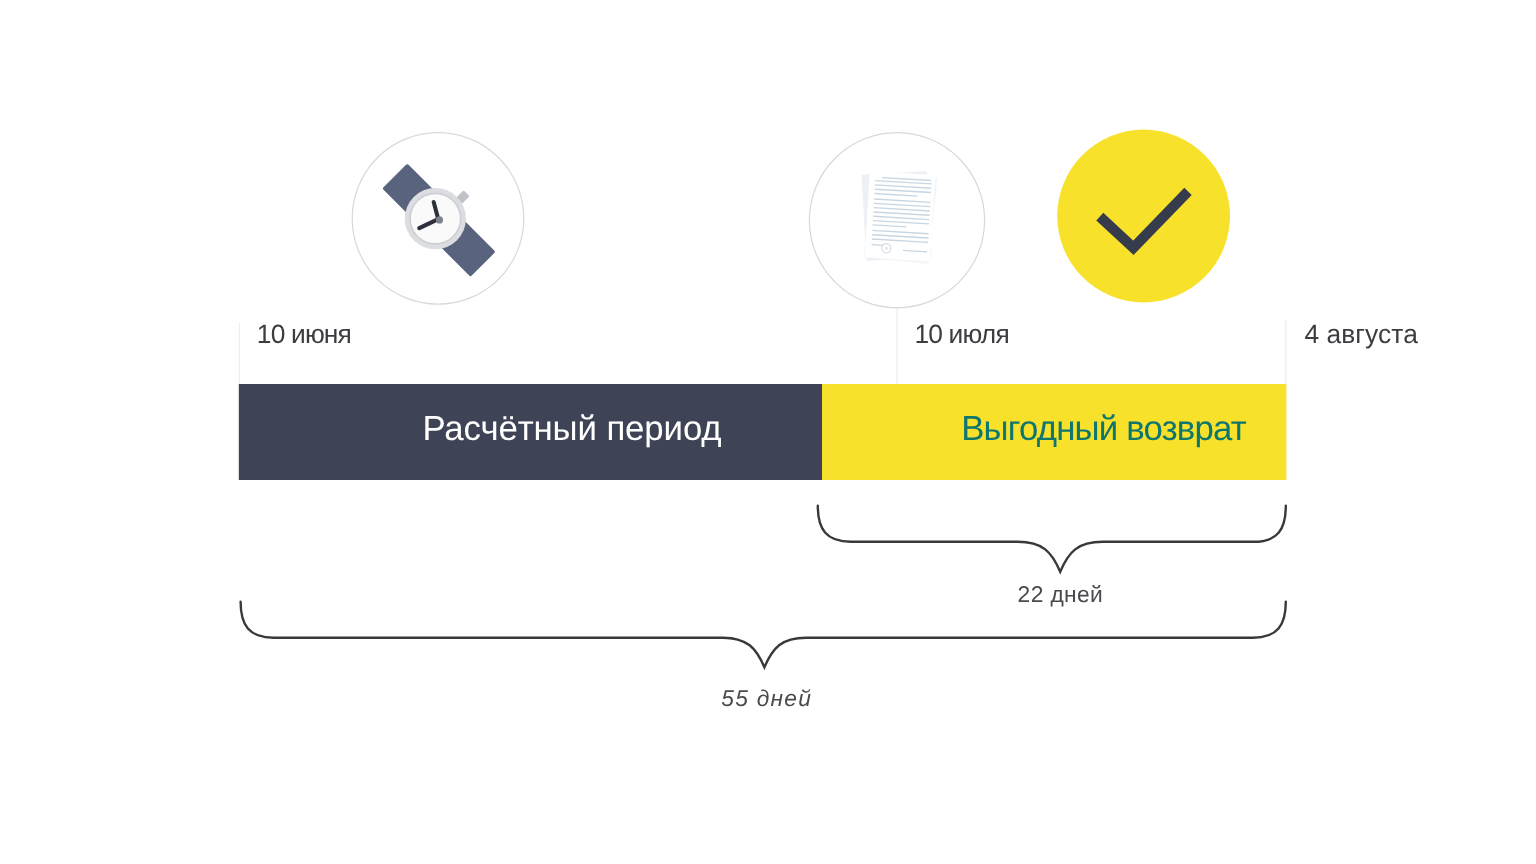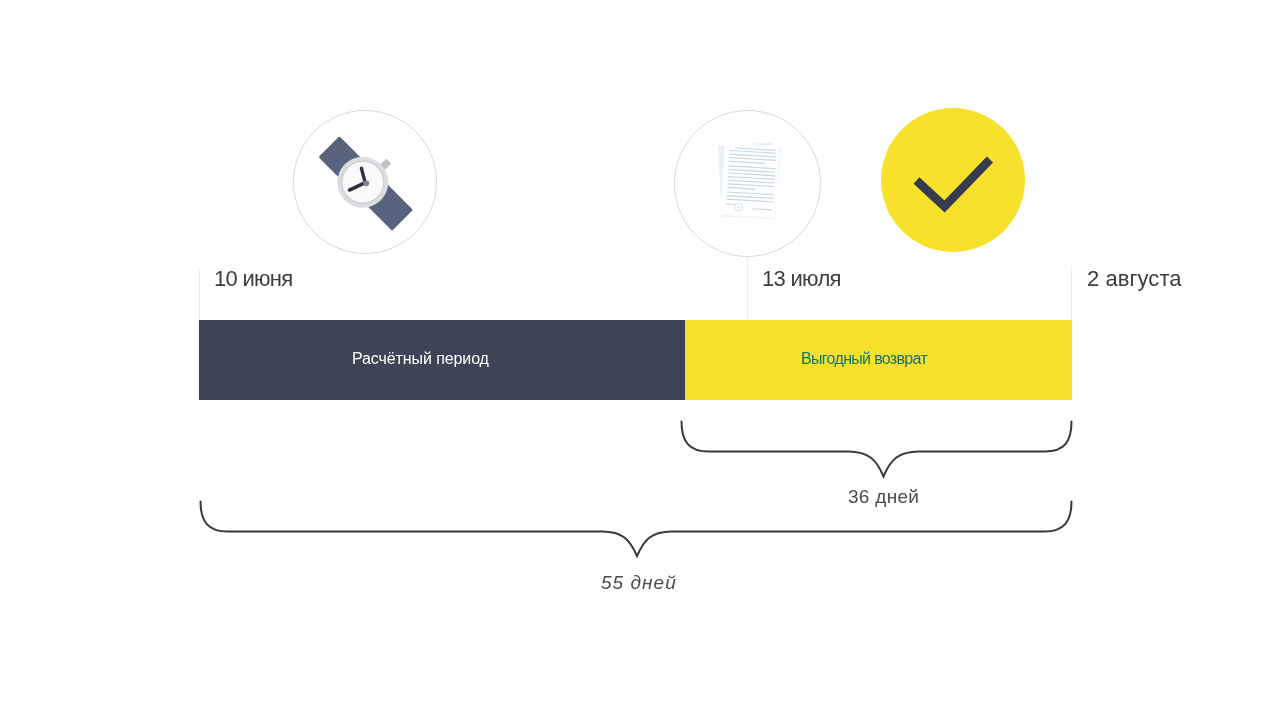--- a/index.html
+++ b/index.html
@@ -8,21 +8,21 @@
   body {
     width:1280px; height:720px; background:#ffffff;
     font-family:"Liberation Sans", sans-serif;
     overflow:hidden;
   }
   #stage { position:relative; width:1280px; height:584px; }
 
   .bar { position:absolute; top:320px; height:80px; }
   .bar-left  { left:199px; width:486px; background:#3E4455; }
   .bar-right { left:685px; width:387px; background:#F7E12B; }
-  .bar-label { position:absolute; top:347px; font-size:16px; letter-spacing:-0.1px;
+  .bar-label { position:absolute; top:347px; font-size:29px; letter-spacing:-0.1px;
                white-space:nowrap; line-height:23px; }
   .label-left  { color:#ffffff; }
   .label-right { color:#0f766e; }
 
   .tick { position:absolute; width:1px; background:#EDEEEF; }
 
   .date { position:absolute; font-size:22px; letter-spacing:-0.7px; color:#3C3D40; white-space:nowrap; }
 
   .circle { position:absolute; border-radius:50%; }
   .circle-outline { border:1px solid #D6D8DC; background:#fff; }
@@ -34,22 +34,22 @@
 </head>
 <body>
 
 <div id="stage">
 
   <div class="tick" style="left:199px; top:269px; height:51px;"></div>
   <div class="tick" style="left:747px; top:256px; height:64px;"></div>
   <div class="tick" style="left:1071px; top:266px; height:54px;"></div>
 
   <div class="date" style="left:214px; top:266px;">10 июня</div>
-  <div class="date" style="left:762px; top:266px;">13 июля</div>
-  <div class="date" style="left:1087px; top:266px; letter-spacing:0.05px;">2 августа</div>
+  <div class="date" style="left:762px; top:266px;">10 июля</div>
+  <div class="date" style="left:1087px; top:266px; letter-spacing:0.05px;">4 августа</div>
 
   <div class="bar bar-left"></div>
   <div class="bar bar-right"></div>
   <div class="bar-label label-left" style="left:352px;">Расчётный период</div>
   <div class="bar-label label-right" style="left:801px; letter-spacing:-0.68px;">Выгодный возврат</div>
 
   <div class="circle circle-outline" style="left:293px; top:110px; width:142px; height:142px;">
     <svg width="142" height="142" viewBox="0 0 142 142" style="position:absolute;left:0;top:0;">
       <g transform="rotate(-45 68.8 71.2)">
         <rect x="55.2" y="22.2" width="29.5" height="104" rx="1.5" fill="#59637E"></rect>
@@ -104,20 +104,20 @@
   </div>
   <div class="circle circle-solid" style="left:881px; top:108px; width:144px; height:144px;">
     <svg width="144" height="144" viewBox="0 0 144 144" style="position:absolute;left:0;top:0;">
       <path d="M35.5 72.5 L63.5 98.5 L109 51.5" stroke="#373C4C" stroke-width="8.6" fill="none" stroke-linecap="butt" stroke-linejoin="miter"></path>
     </svg>
   </div>
 
   <svg class="brace-svg" style="position:absolute; left:670px; top:410px;" width="420" height="80" viewBox="0 0 420 80" fill="none">
     <path d="M11.5 11.5 C11.5 31 18.5 41.5 39 41.5 L178 41.5 C199 41.5 206.5 50 213.5 66.5 C220.5 50 228 41.5 249 41.5 L374.5 41.5 C395 41.5 401.5 31 401.5 11.5" stroke="#38393D" stroke-width="2" stroke-linecap="round" fill="none"></path>
   </svg>
-  <div class="brace-label" style="left:848px; top:486px;">36 дней</div>
+  <div class="brace-label" style="left:848px; top:486px;">22 дней</div>
 
   <svg class="brace-svg" style="position:absolute; left:190px; top:490px;" width="900" height="80" viewBox="0 0 900 80" fill="none">
     <path d="M10.5 11.5 C10.5 31 17.5 41.5 38 41.5 L412 41.5 C433 41.5 440 50 447 66 C454 50 461 41.5 482 41.5 L854 41.5 C874.5 41.5 881.5 31 881.5 11.5" stroke="#38393D" stroke-width="2" stroke-linecap="round" fill="none"></path>
   </svg>
   <div class="brace-label" style="left:601px; top:572px; letter-spacing:1.05px;font-style:italic;">55 дней</div>
 
 </div>
 
 </body></html>

